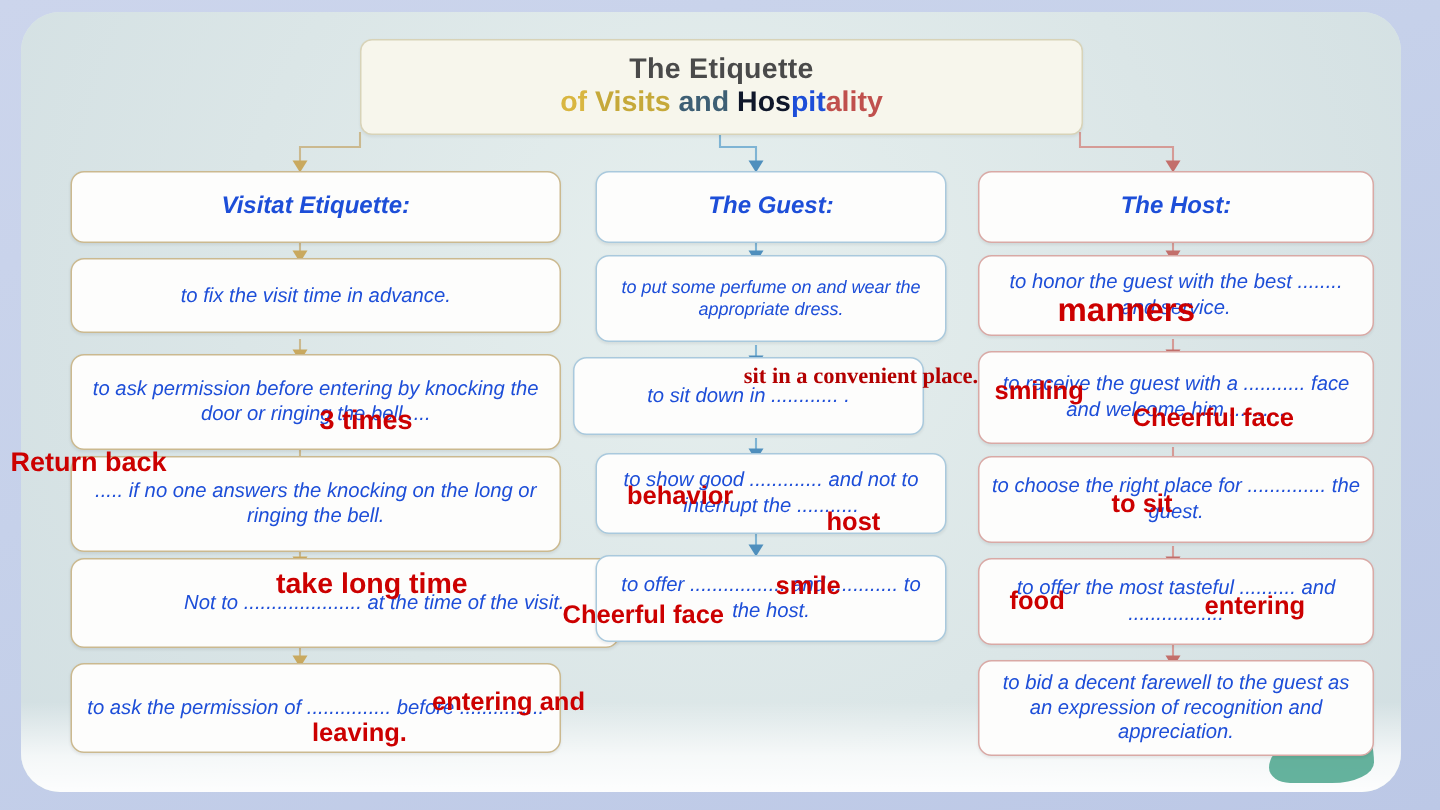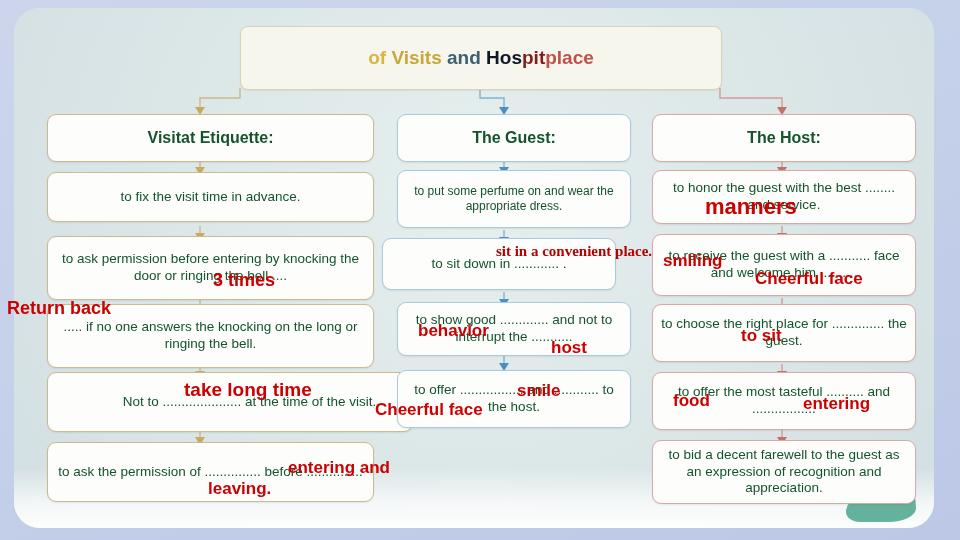--- a/index.html
+++ b/index.html
@@ -37,34 +37,34 @@
   
   .title-box{
     position:absolute;left:240px;top:26px;width:480px;height:62px;
     background:#f7f6ec;border:1px solid #d8d3b8;border-radius:8px;
     display:flex;flex-direction:column;align-items:center;justify-content:center;
     box-shadow:0 1px 2px rgba(0,0,0,.06);
   }
   .title-l1{font-size:19px;font-weight:bold;color:#4a4a4a;letter-spacing:.2px;line-height:1.15;}
   .title-l2{font-size:19px;font-weight:bold;line-height:1.15;}
   .t-of{color:#d9b641;} .t-visits{color:#c6a93a;}
-  .t-and{color:#3e5f74;} .t-hos{color:#0f172a;} .t-pit{color:#7f1d1d;} .t-ality{color:#c0504d;}
+  .t-and{color:#3e5f74;} .t-hos{color:#0f172a;} .t-pit{color:#1d4ed8;} .t-ality{color:#c0504d;}
 
   
   .connectors{position:absolute;left:0;top:0;width:920px;height:520px;pointer-events:none;}
 
   .node{
     position:absolute;
     background:#fdfdfc;
     border-radius:9px;
     display:flex;align-items:center;justify-content:center;
     text-align:center;
     box-shadow:0 1px 2px rgba(0,0,0,.07);
   }
-  .node .txt{color:#14532d;line-height:1.25;padding:0 8px;}
+  .node .txt{color:#1d4ed8;line-height:1.25;padding:0 8px;font-style:italic;}
   .head{font-weight:bold;color:#32363a;}
 
   .b-tan{border:1px solid #cbb98f;}
   .b-blue{border:1px solid #a9c9dd;}
   .b-red{border:1px solid #d9a9a5;}
 
   
   .ann{
     position:absolute;color:#cc0000;font-weight:bold;
     font-family:"Liberation Sans", sans-serif;
@@ -140,21 +140,22 @@
         <polygon points="763,363 773,363 768,371"></polygon>
         <polygon points="763,429 773,429 768,437"></polygon>
       </g>
     </svg>
 
     <div class="white-fade"></div>
     <div class="green-blob"></div>
   </div>
 
   <div class="title-box">
-    <div class="title-l2"><span class="t-of">of </span><span class="t-visits">Visits</span><span class="t-and"> and </span><span class="t-hos">Hos</span><span class="t-pit">pit</span><span class="t-ality">place</span></div>
+    <div class="title-l1">The Etiquette</div>
+    <div class="title-l2"><span class="t-of">of </span><span class="t-visits">Visits</span><span class="t-and"> and </span><span class="t-hos">Hos</span><span class="t-pit">pit</span><span class="t-ality">ality</span></div>
   </div>
 
   <div>
     <div class="node b-tan" style="left:47px;top:114px;width:325px;height:46px;">
       <div class="txt head" style="font-size:16px;">Visitat Etiquette:</div>
     </div>
 
     <div class="node b-tan" style="left:47px;top:172px;width:325px;height:48px;">
       <div class="txt" style="font-size:13.5px;">to fix the visit time in advance.</div>
     </div>

